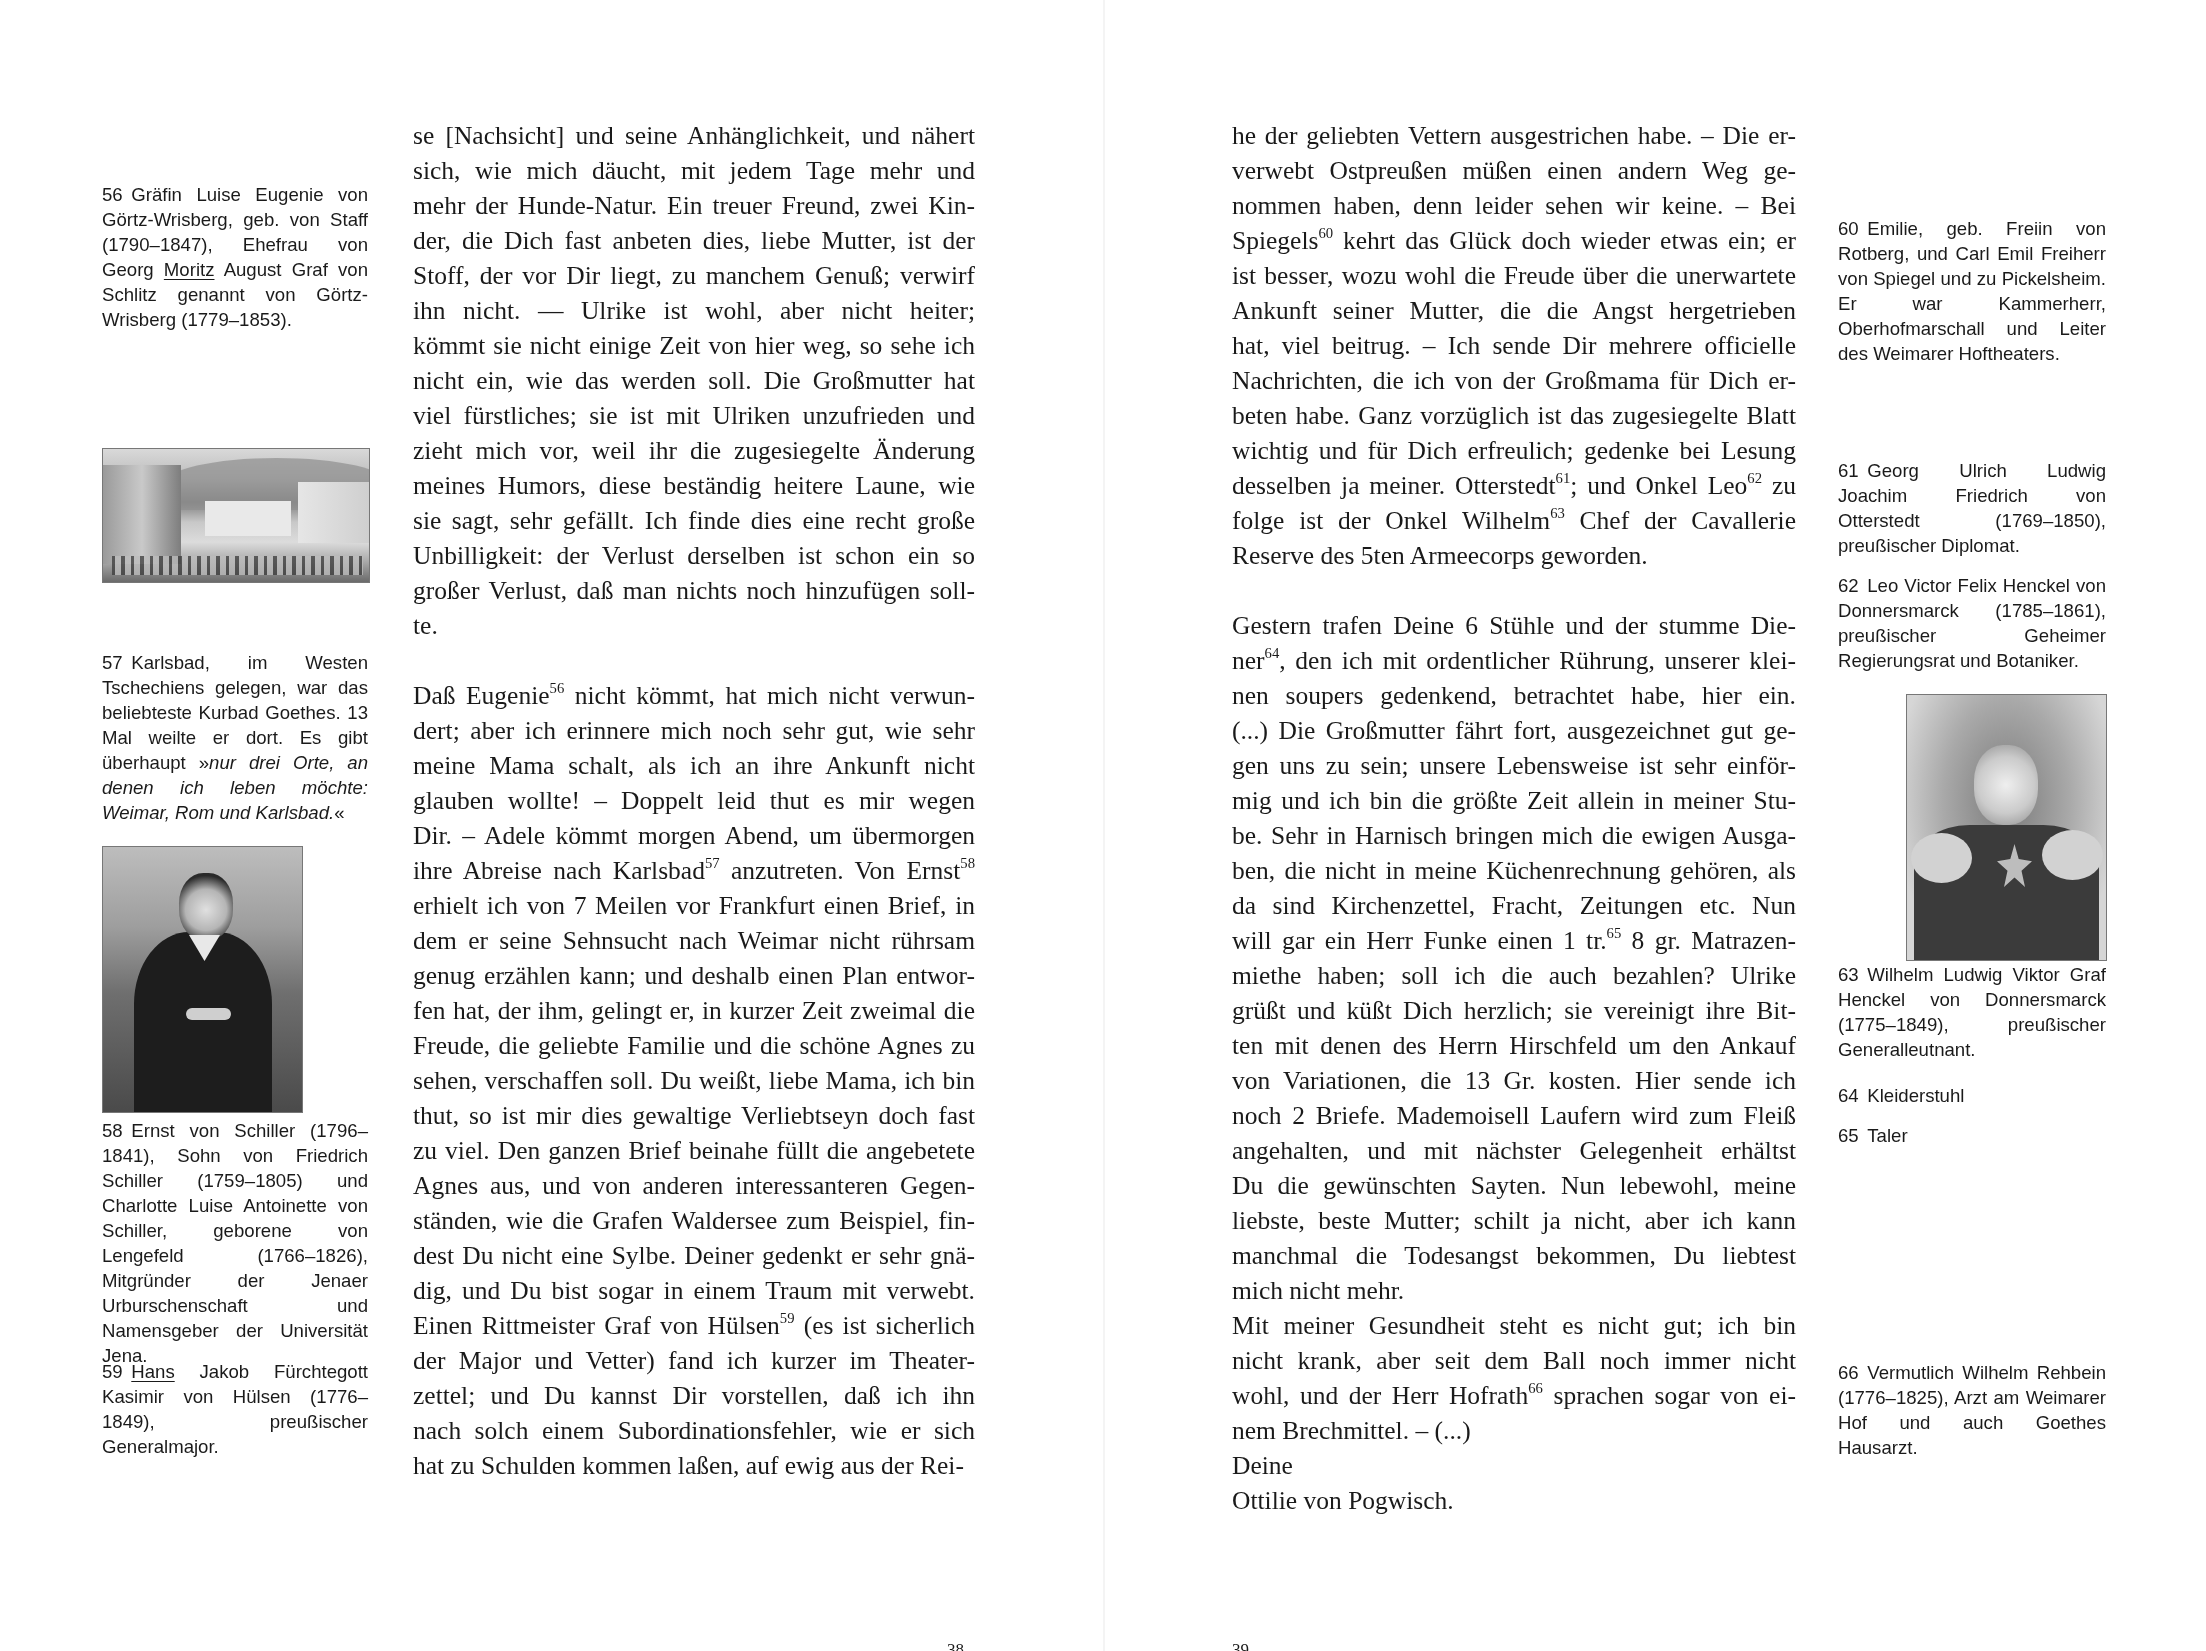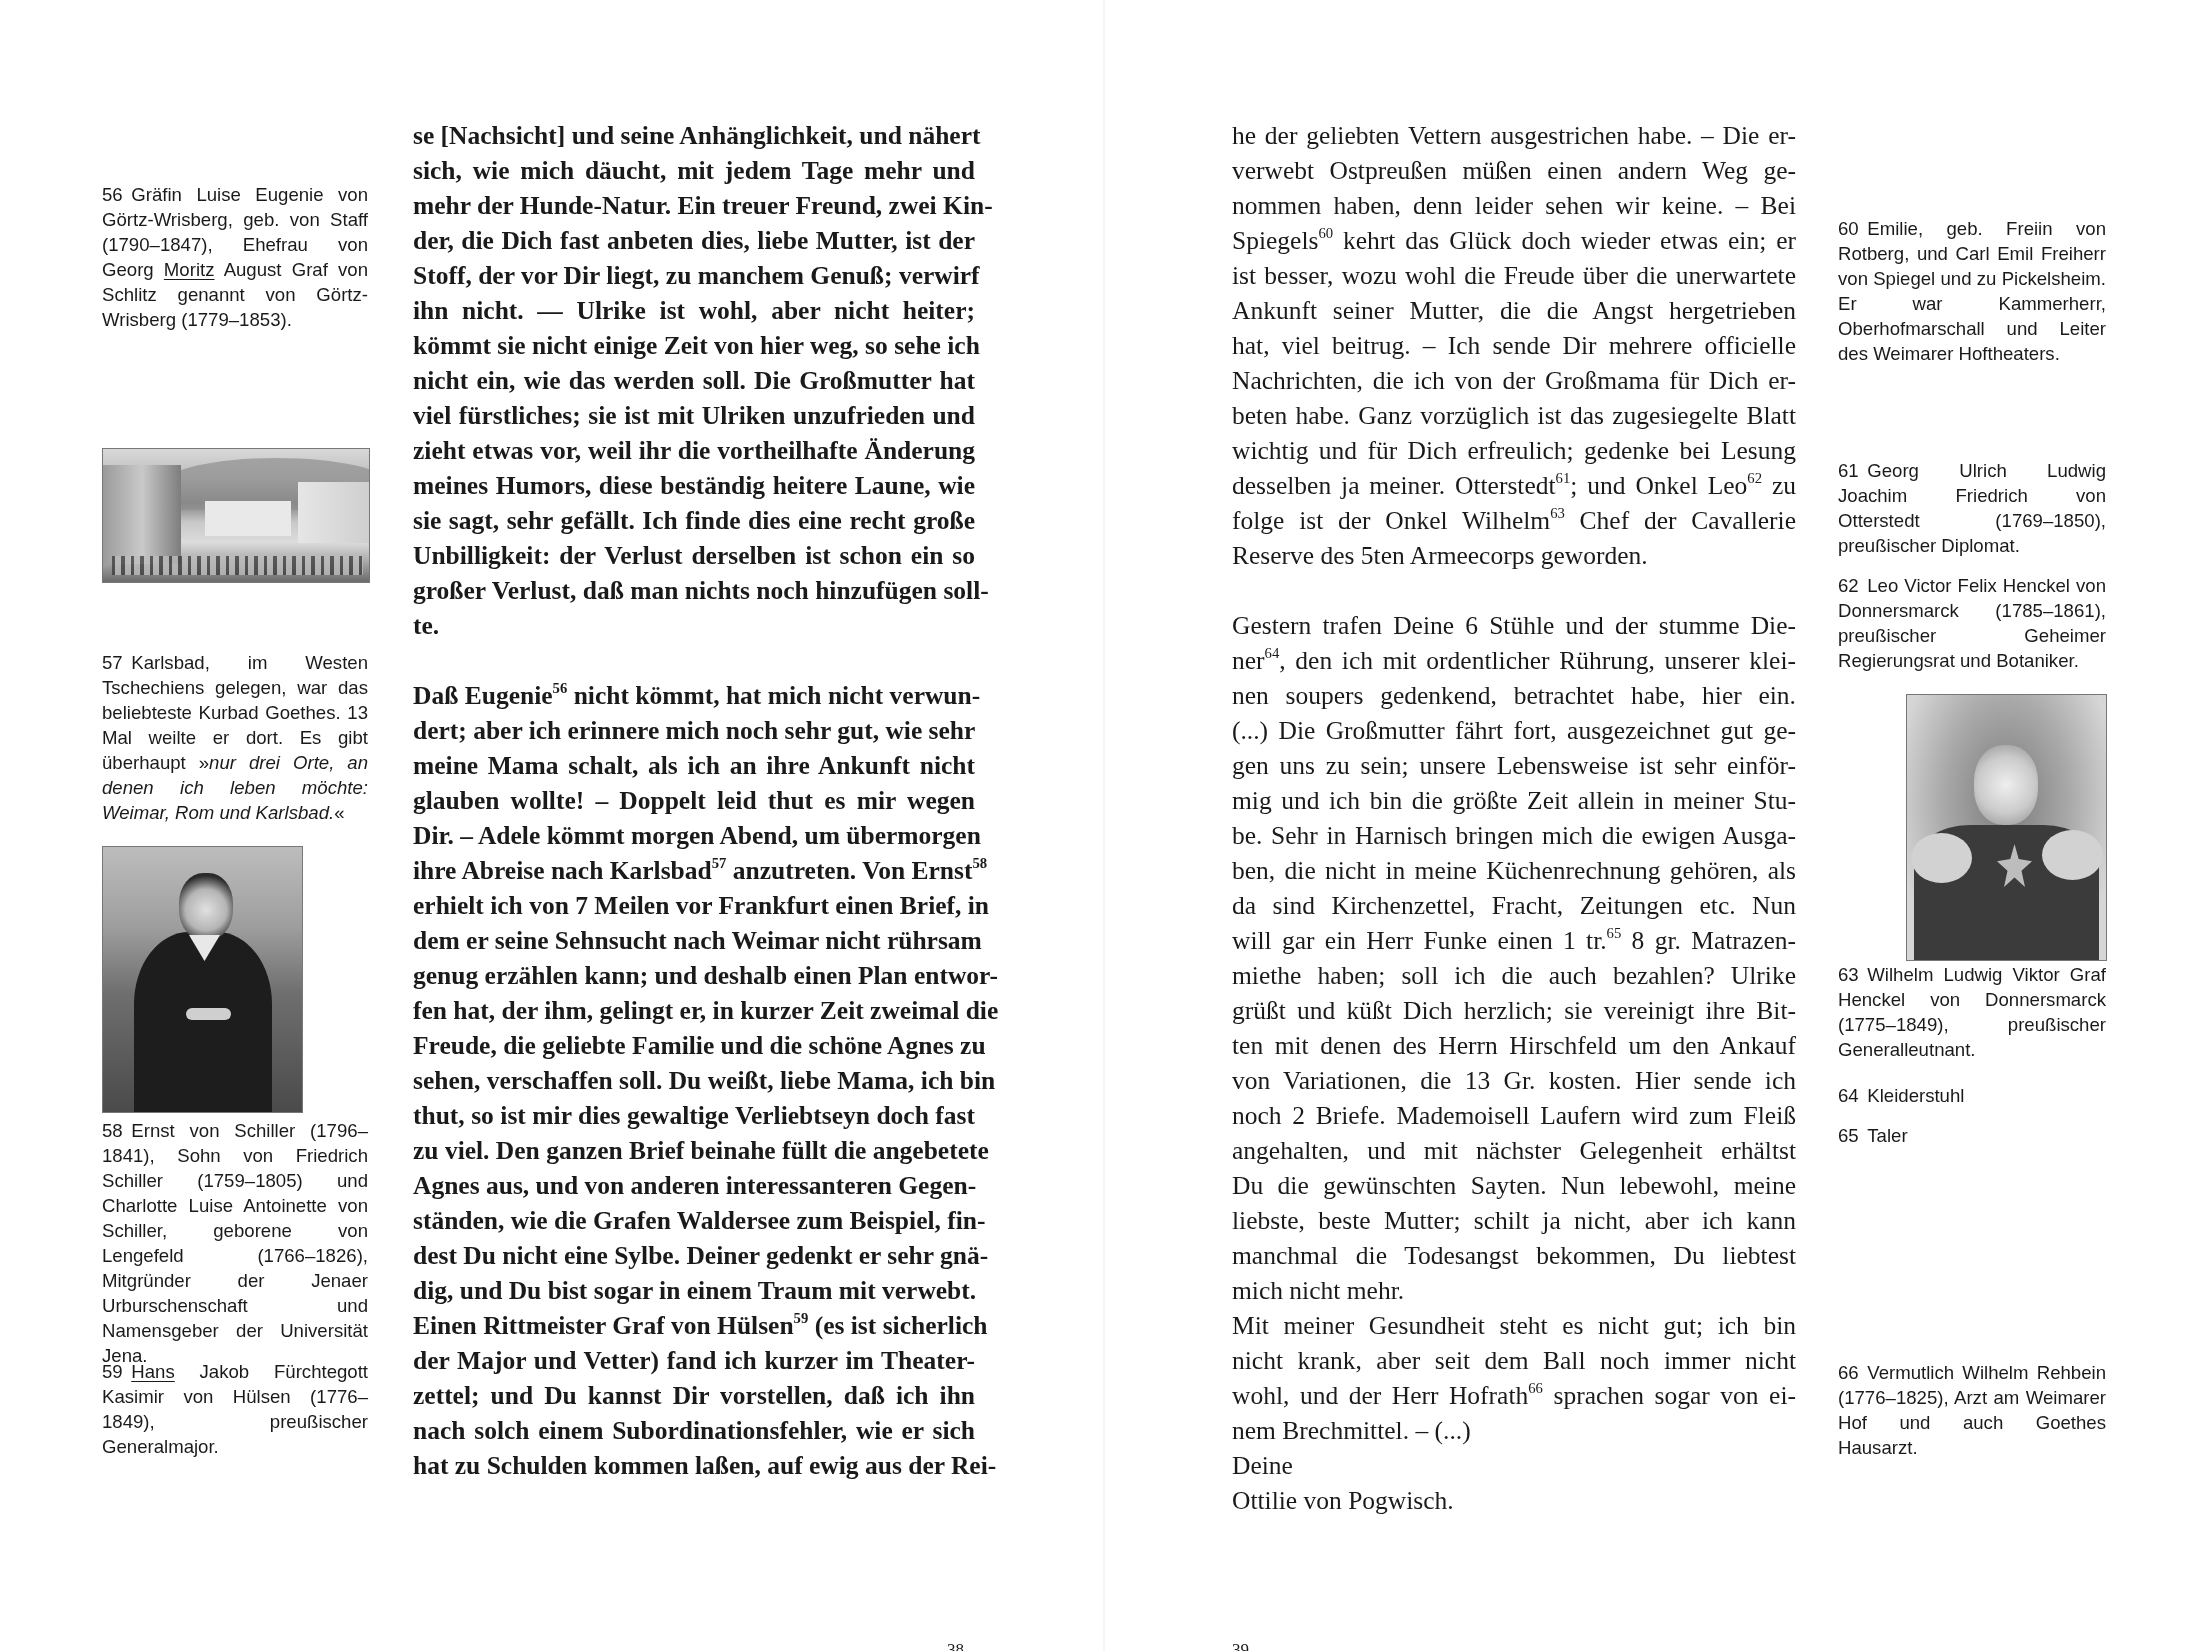--- a/index.html
+++ b/index.html
@@ -11,21 +11,21 @@
 
   .notes { position:absolute; font-family:"Liberation Sans", "DejaVu Sans", sans-serif; font-size:18.6px; line-height:25px; text-align:justify; hyphens:manual; }
   .notes-left { left:102px; width:266px; }
   .notes-right { left:1838px; width:268px; }
   .note { position:absolute; left:0; width:100%; }
   .note .num { margin-right:8.6px; }
   .note u { text-underline-offset:2.6px; }
   .note i { }
 
   .body-text { position:absolute; font-family:"Liberation Serif", "DejaVu Serif", serif; font-size:25.5px; line-height:35px; text-align:justify; hyphens:manual; }
-  .body-left { left:413px; width:562px; top:118px;font-weight:bold; }
+  .body-left { left:413px; width:562px; top:118px; }
   .body-right { left:1232px; width:564px; top:118px; }
   .para { margin:0; }
   .para + .para.gap { margin-top:35px; }
   .line { display:block; text-align:justify; text-align-last:justify; white-space:nowrap; }
   .line.last { text-align-last:left; }
   sup { font-size:14.7px; line-height:0; vertical-align:11.2px; }
 
   .folio { position:absolute; top:1640px; font-family:"Liberation Serif", "DejaVu Serif", serif; font-size:17px; }
   .folio-left { left:947px; }
   .folio-right { left:1232px; }
@@ -87,21 +87,21 @@
   <div class="para">
       <span class="line">se [Nachsicht] und seine Anhänglichkeit, und nähert</span>
       <span class="line">sich, wie mich däucht, mit jedem Tage mehr und</span>
       <span class="line">mehr der Hunde-Natur. Ein treuer Freund, zwei Kin-</span>
       <span class="line">der, die Dich fast anbeten dies, liebe Mutter, ist der</span>
       <span class="line">Stoff, der vor Dir liegt, zu manchem Genuß; verwirf</span>
       <span class="line">ihn nicht. — Ulrike ist wohl, aber nicht heiter;</span>
       <span class="line">kömmt sie nicht einige Zeit von hier weg, so sehe ich</span>
       <span class="line">nicht ein, wie das werden soll. Die Großmutter hat</span>
       <span class="line">viel fürstliches; sie ist mit Ulriken unzufrieden und</span>
-      <span class="line">zieht etwas vor, weil ihr die vortheilhafte Änderung</span>
+      <span class="line">zieht mich vor, weil ihr die zugesiegelte Änderung</span>
       <span class="line">meines Humors, diese beständig heitere Laune, wie</span>
       <span class="line">sie sagt, sehr gefällt. Ich finde dies eine recht große</span>
       <span class="line">Unbilligkeit: der Verlust derselben ist schon ein so</span>
       <span class="line">großer Verlust, daß man nichts noch hinzufügen soll-</span>
       <span class="line last">te.</span>
     </div>
   <div class="para gap">
       <span class="line">Daß Eugenie<sup>56</sup> nicht kömmt, hat mich nicht verwun-</span>
       <span class="line">dert; aber ich erinnere mich noch sehr gut, wie sehr</span>
       <span class="line">meine Mama schalt, als ich an ihre Ankunft nicht</span>

